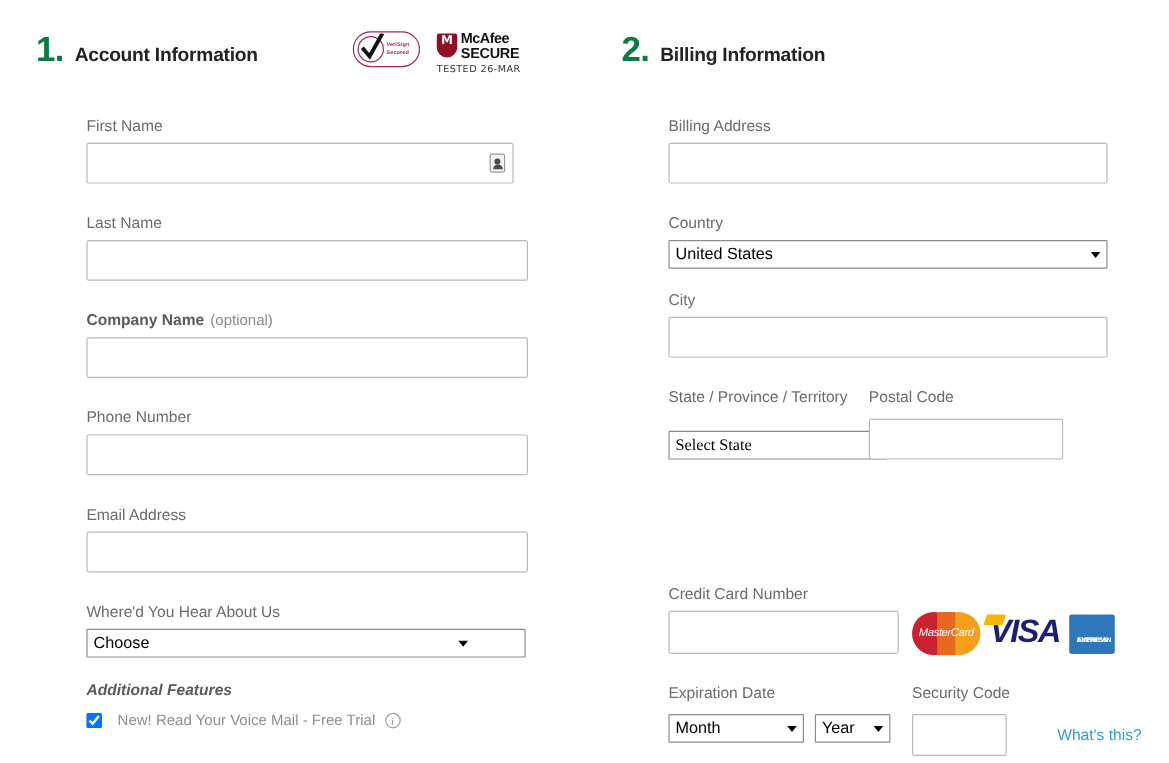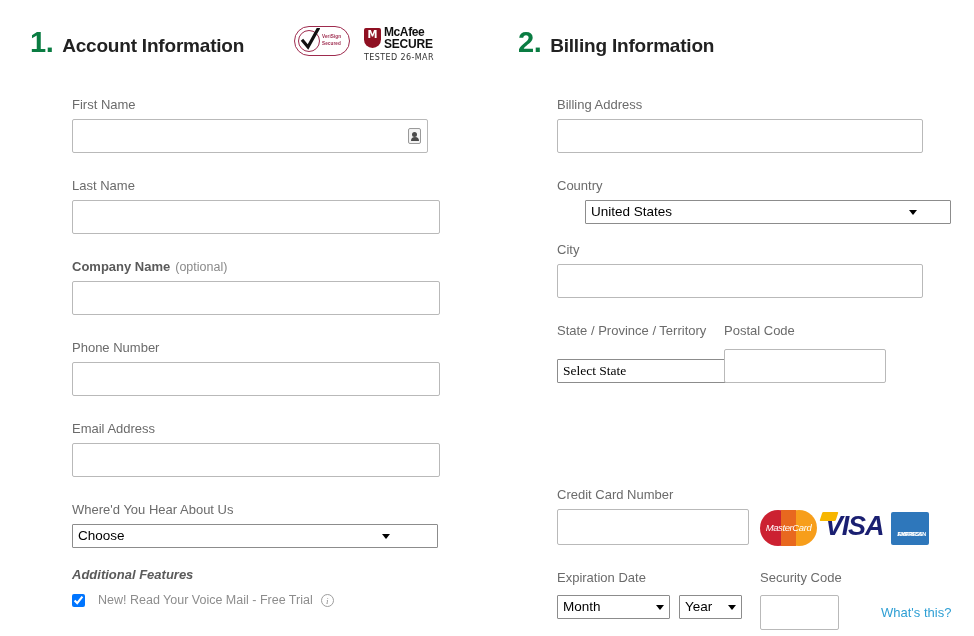--- a/index.html
+++ b/index.html
@@ -31,21 +31,21 @@
   .sec-head-left  { left: 30px; top: 28px; }
   .sec-head-right { left: 518px; top: 28px; }
   .sec-num {
     font-size: 29px;
     font-weight: bold;
     color: #0a7c42;
     letter-spacing: -0.5px;
     line-height: 1;
   }
   .sec-title {
-    font-size: 19px;
+    font-size: 16px;
     font-weight: bold;
     color: #222222;
     margin-left: 9px;
     line-height: 1;
     letter-spacing: -0.2px;
     text-align: right;
   }
 
   
   .badges {
@@ -478,21 +478,21 @@
   </div>
 
   <div class="field" style="left:557px; top:97px; width:366px;">
     <label class="lbl">Billing Address</label>
     <input class="txt" type="text" style="width: 366px;" placeholder="">
   </div>
 
   <div class="field" style="left:557px; top:178px; width:366px;">
     <label class="lbl">Country</label>
     <div class="sel-wrap" style="width:366px;">
-      <select class="sel" style="width:366px;margin-left:28px;">
+      <select class="sel" style="width:366px;">
         <option>United States</option>
       </select>
       <span class="sel-arrow"></span>
     </div>
   </div>
 
   <div class="field" style="left:557px; top:242px; width:366px;">
     <label class="lbl">City</label>
     <input class="txt" type="text" style="width: 366px;" placeholder="">
   </div>

